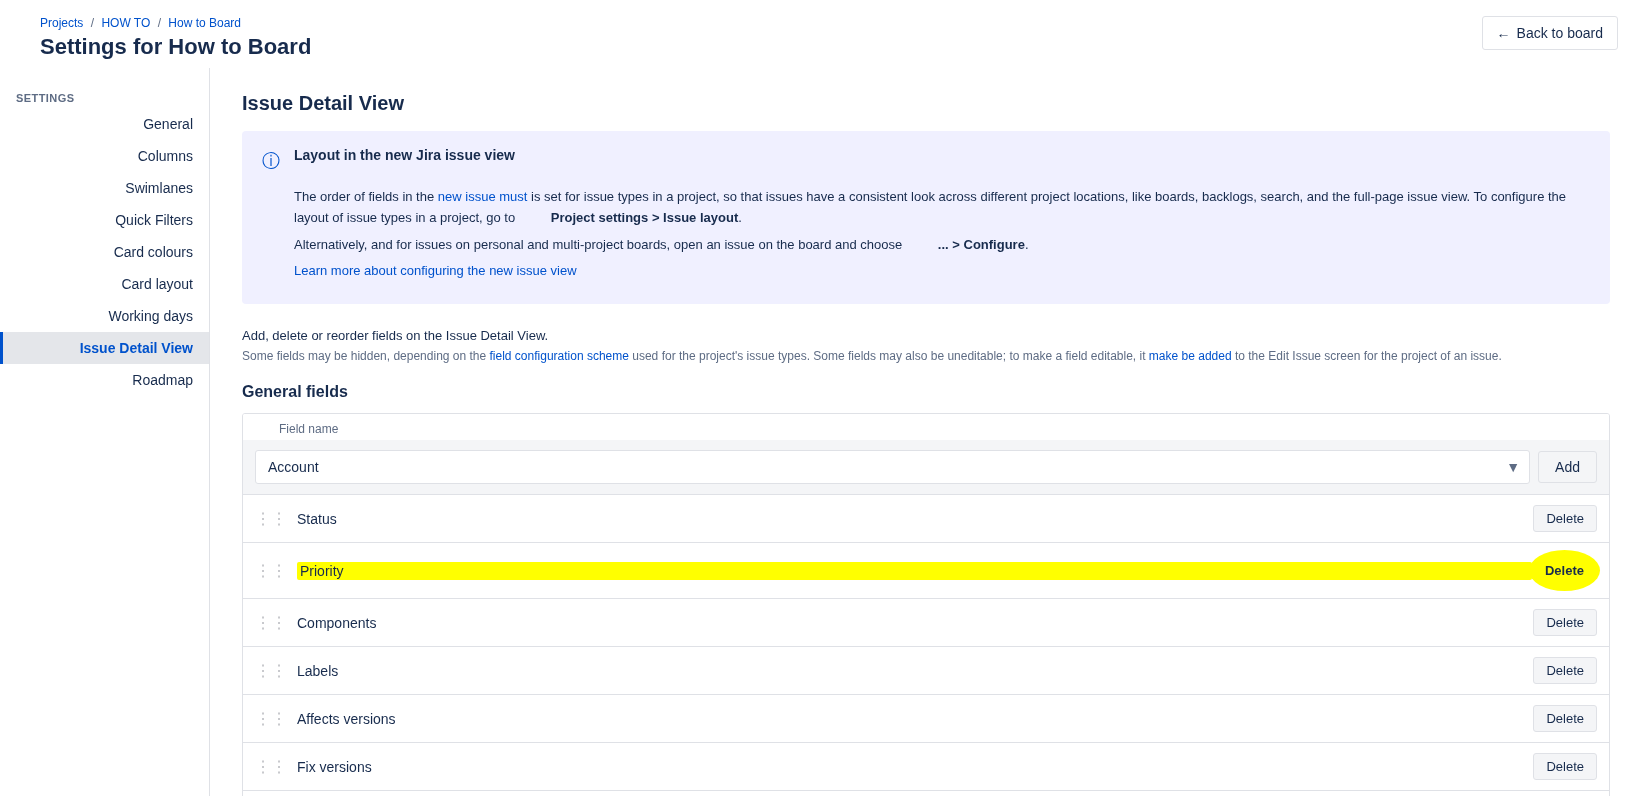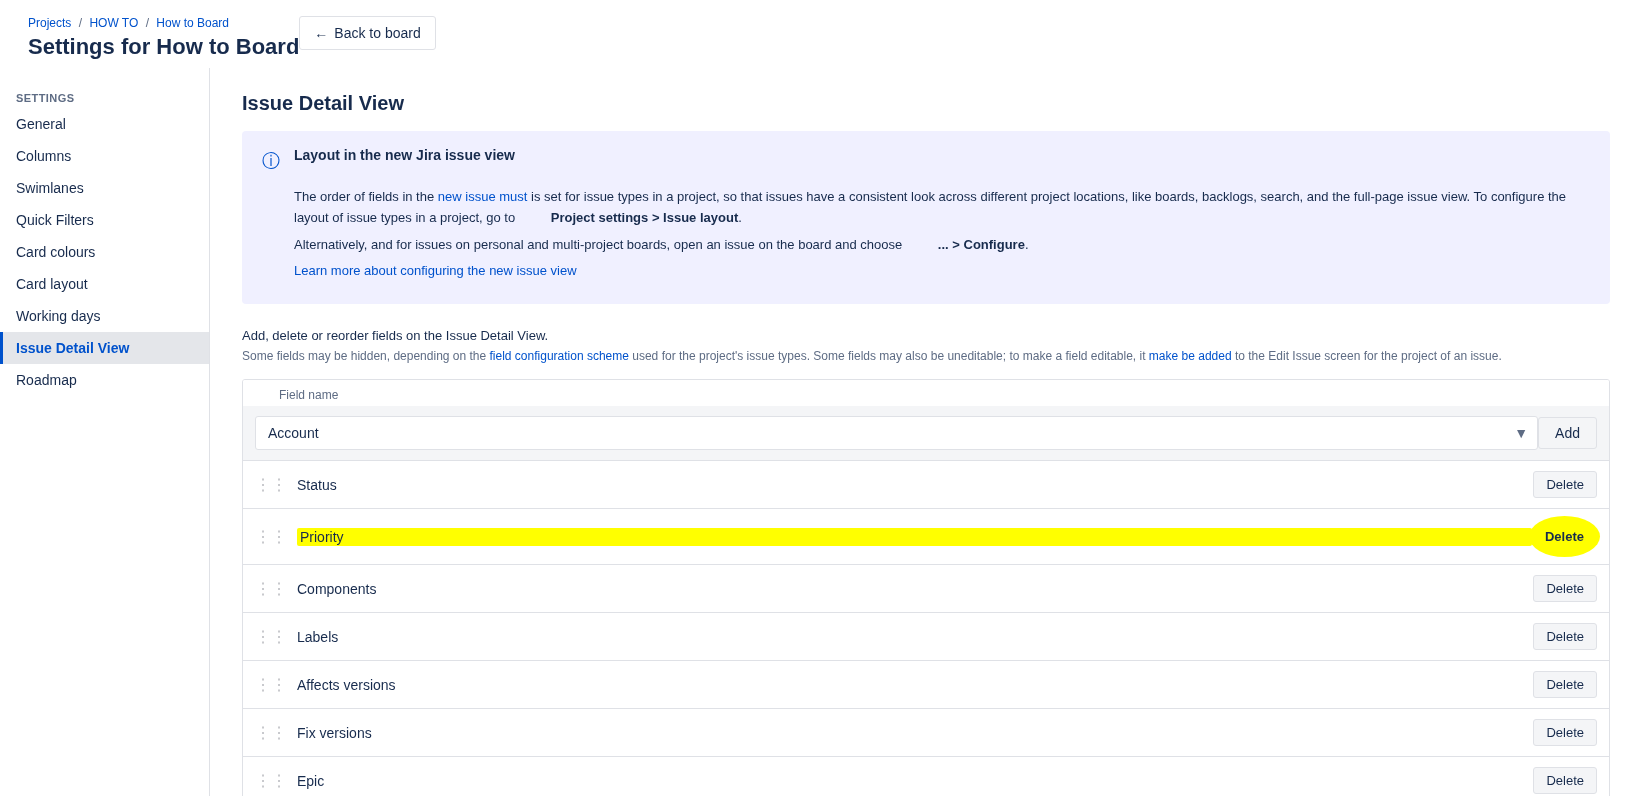--- a/index.html
+++ b/index.html
@@ -1,49 +1,49 @@
 <!DOCTYPE html>
 <html><head>
   <meta charset="utf-8">
   <style>
     * { box-sizing: border-box; margin: 0; padding: 0; }
     body { font-family: -apple-system, BlinkMacSystemFont, 'Segoe UI', Arial, sans-serif; font-size: 14px; color: #172b4d; background: #fff; }
 
-    .top-bar { display: flex; align-items: flex-start; padding: 16px 24px 8px 28px; }
+    .top-bar { display: flex; justify-content: space-between; align-items: flex-start; padding: 16px 24px 8px 40px; }
     .breadcrumb { font-size: 12px; color: #5e6c84; margin-bottom: 4px; }
     .breadcrumb a { color: #0052cc; text-decoration: none; }
     .breadcrumb span { margin: 0 4px; }
     .page-title { font-size: 22px; font-weight: 600; color: #172b4d; }
     .back-btn { display: flex; align-items: center; gap: 6px; padding: 8px 14px; border: 1px solid #dfe1e6; border-radius: 3px; background: #fff; color: #172b4d; font-size: 14px; cursor: pointer; text-decoration: none; white-space: nowrap; }
 
     .main-layout { display: flex; gap: 0; }
 
     .sidebar { width: 210px; min-width: 210px; padding: 16px 0; border-right: 1px solid #dfe1e6; min-height: calc(100vh - 80px); }
     .sidebar-section-title { font-size: 11px; font-weight: 700; color: #5e6c84; text-transform: uppercase; padding: 8px 16px 4px 16px; letter-spacing: 0.04em; }
-    .sidebar-item { display: block; padding: 8px 16px; color: #172b4d; text-decoration: none; font-size: 14px; cursor: pointer; border-radius: 0; }
+    .sidebar-item { display: block; padding: 8px 16px; color: #172b4d; text-decoration: none; font-size: 14px; cursor: pointer; border-radius: 0; text-align: right; }
     .sidebar-item.active { background: #e4e6ea; font-weight: 600; color: #0052cc; border-left: 3px solid #0052cc; padding-left: 13px; }
 
     .content { flex: 1; padding: 24px 32px; }
     .content-title { font-size: 20px; font-weight: 600; color: #172b4d; margin-bottom: 16px; }
 
     .info-box { background: #f0f0ff; border-radius: 4px; padding: 16px 20px; margin-bottom: 24px; display: flex; gap: 14px; }
     .info-icon { color: #0052cc; font-size: 18px; margin-top: 2px; flex-shrink: 0; }
     .info-content { flex: 1; }
     .info-title { font-weight: 600; font-size: 14px; color: #172b4d; margin-bottom: 24px; }
     .info-text { font-size: 13px; color: #172b4d; line-height: 1.6; margin-bottom: 6px; }
     .info-text a { color: #0052cc; text-decoration: none; }
     .info-text strong { font-weight: 700; margin-left: 32px; }
 
     .description-text { font-size: 13px; color: #172b4d; margin-bottom: 6px; }
 
     .section-subtitle { font-size: 16px; font-weight: 600; color: #172b4d; margin: 20px 0 12px 0; }
 
     .fields-area { border: 1px solid #dfe1e6; border-radius: 3px; overflow: hidden; }
 
-    .add-field-row { display: flex; align-items: center; padding: 10px 12px; background: #f4f5f7; border-bottom: 1px solid #dfe1e6; }
+    .add-field-row { display: flex; align-items: center; gap: 8px; padding: 10px 12px; background: #f4f5f7; border-bottom: 1px solid #dfe1e6; }
     .field-label-header { font-size: 12px; color: #5e6c84; padding: 8px 12px 4px 36px; background: #fff; }
 
     .field-select-wrap { flex: 1; position: relative; }
     .field-select { width: 100%; padding: 8px 12px; border: 1px solid #dfe1e6; border-radius: 3px; font-size: 14px; background: #fff; appearance: none; -webkit-appearance: none; color: #172b4d; cursor: pointer; }
     .field-select-arrow { position: absolute; right: 10px; top: 50%; transform: translateY(-50%); pointer-events: none; color: #5e6c84; }
 
     .add-btn { padding: 7px 16px; background: #f4f5f7; border: 1px solid #dfe1e6; border-radius: 3px; color: #172b4d; font-size: 14px; cursor: pointer; white-space: nowrap; }
 
     .field-row { display: flex; align-items: center; padding: 10px 12px; border-bottom: 1px solid #dfe1e6; background: #fff; }
     .field-row:last-child { border-bottom: none; }
@@ -110,20 +110,21 @@
           <a href="#">Learn more about configuring the new issue view</a>
         </p>
       </div>
     </div>
 
     <p class="description-text">Add, delete or reorder fields on the Issue Detail View.</p>
     <p class="note-text">
       <span>Some fields may be hidden, depending on the </span><a href="#">field configuration scheme</a><span> used for the project's issue types. Some fields may also be uneditable; to make a field editable, it </span><a href="#">make be added</a><span> to the Edit Issue screen for the project of an issue.</span>
     </p>
 
+    <h3 class="section-subtitle">General fields</h3>
 
     <div class="fields-area">
       <div class="field-label-header">Field name</div>
       <div class="add-field-row">
         <div class="field-select-wrap">
           <select class="field-select">
             <option>Account</option>
             <option>Assignee</option>
             <option>Reporter</option>
             <option>Sprint</option>

